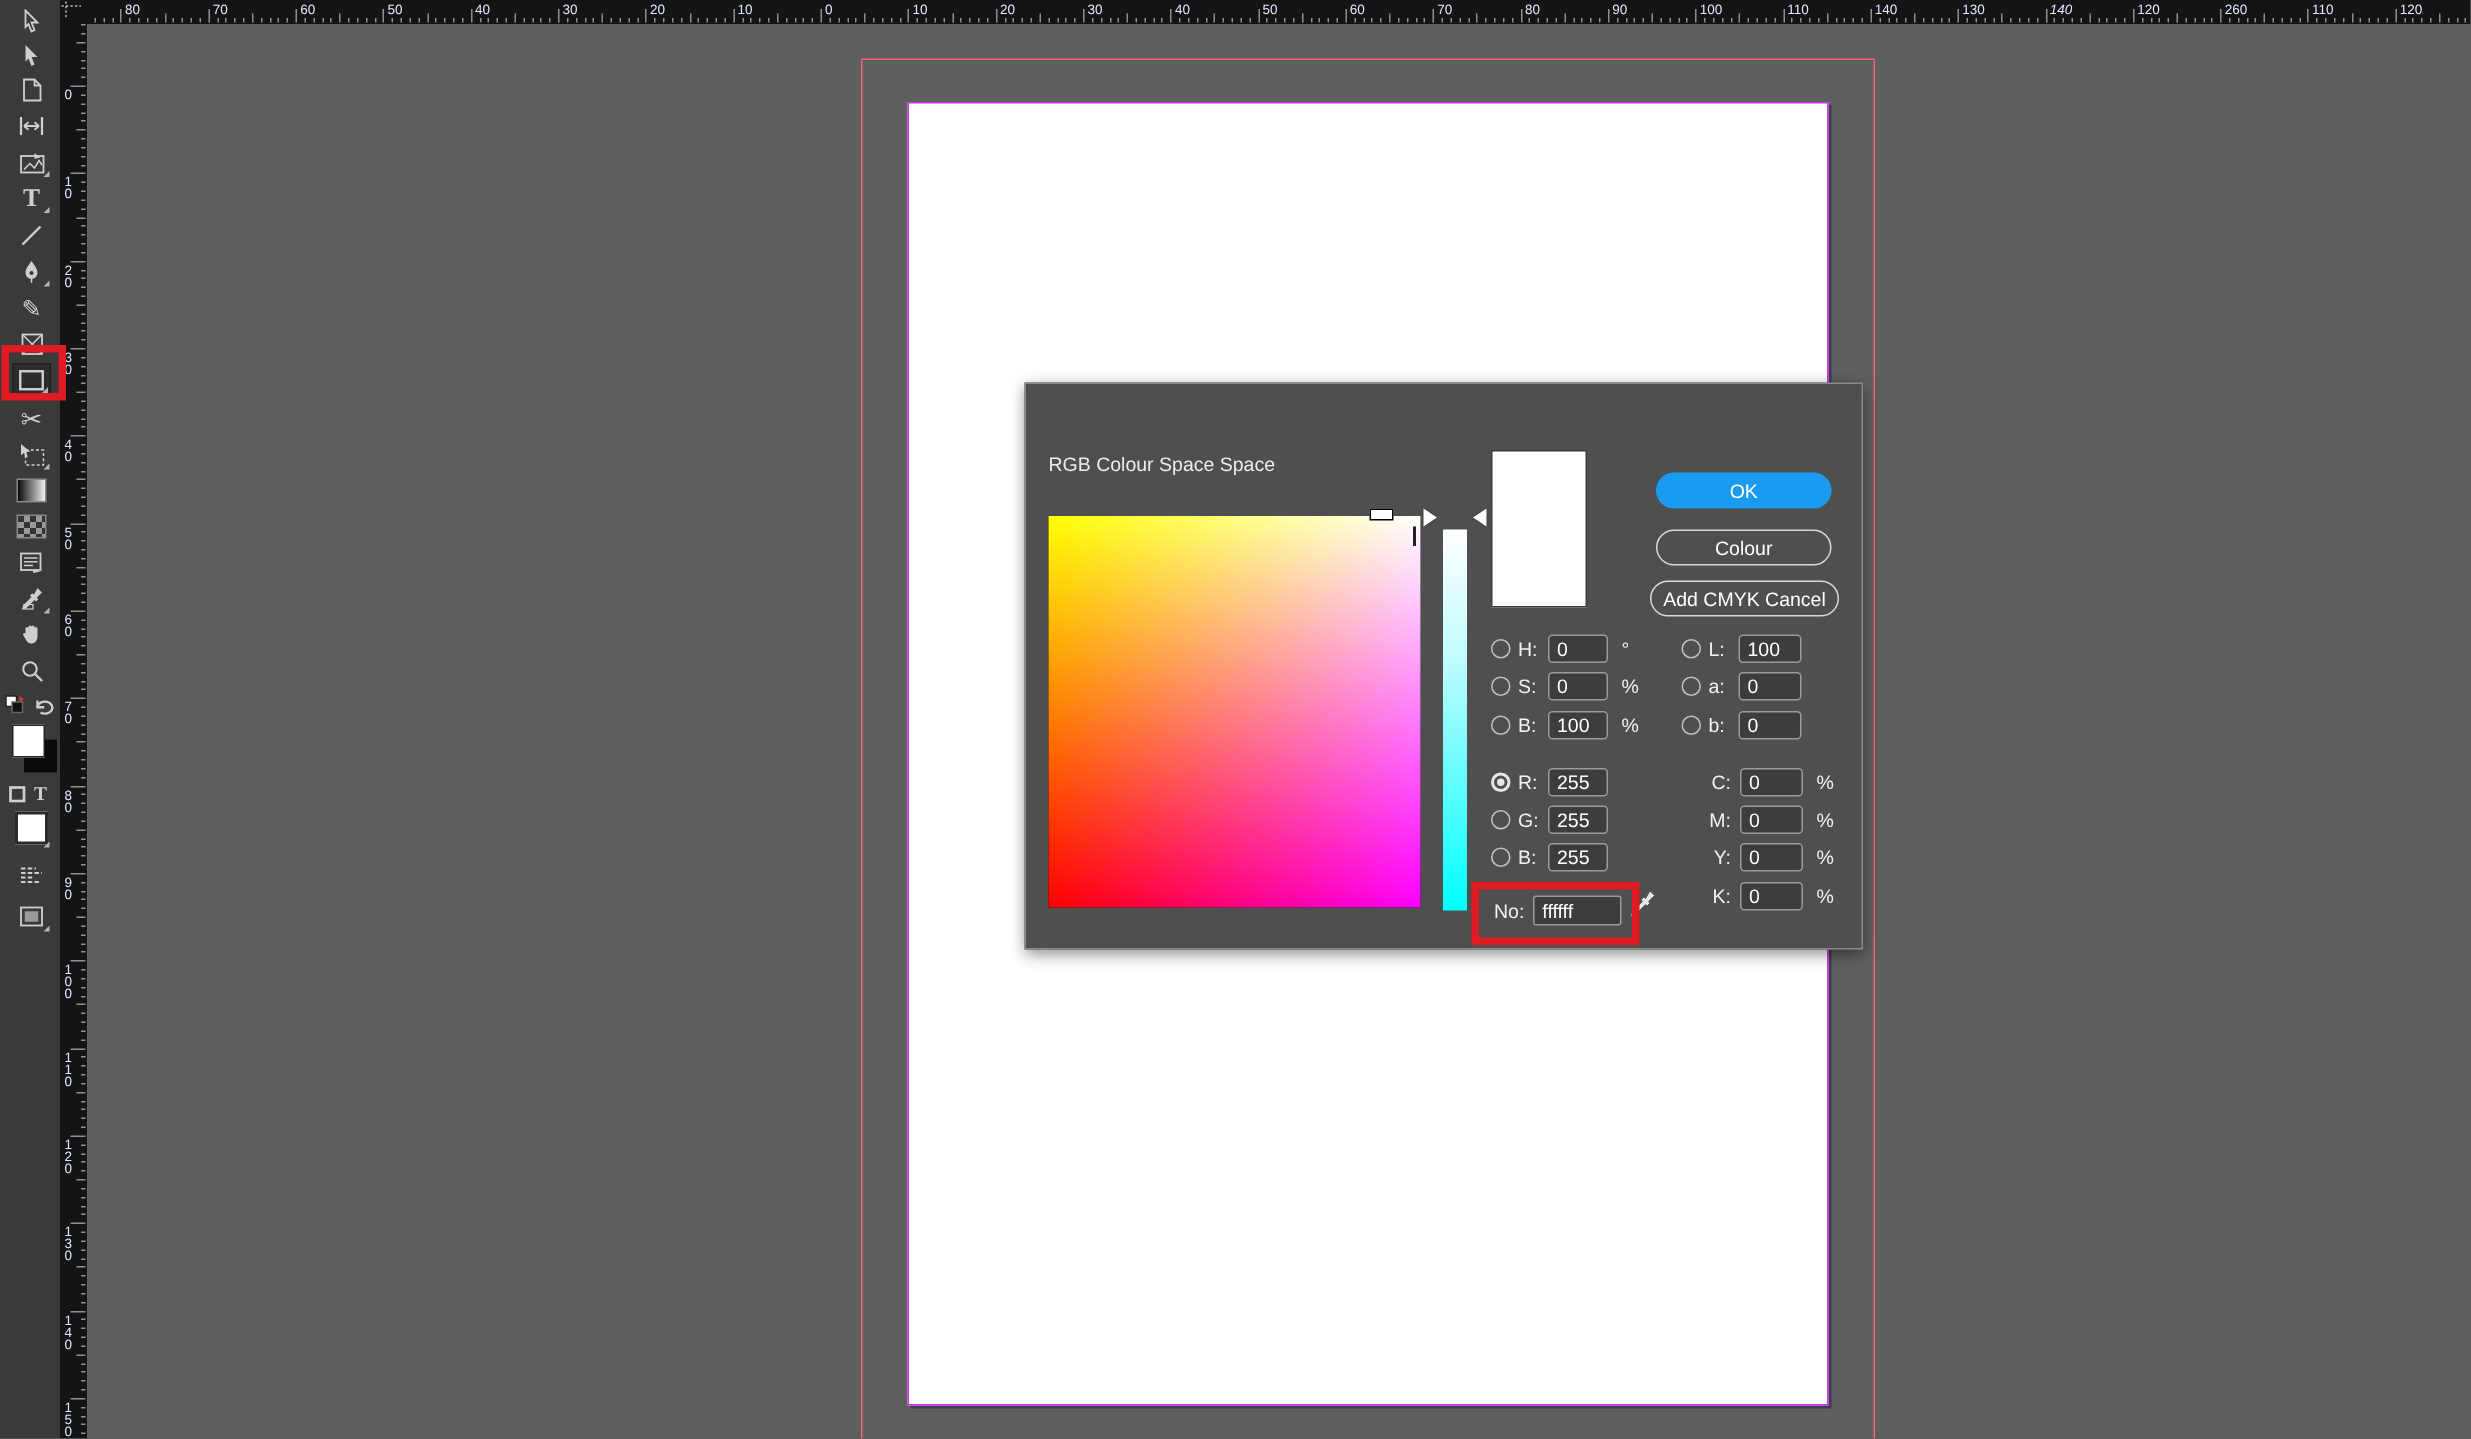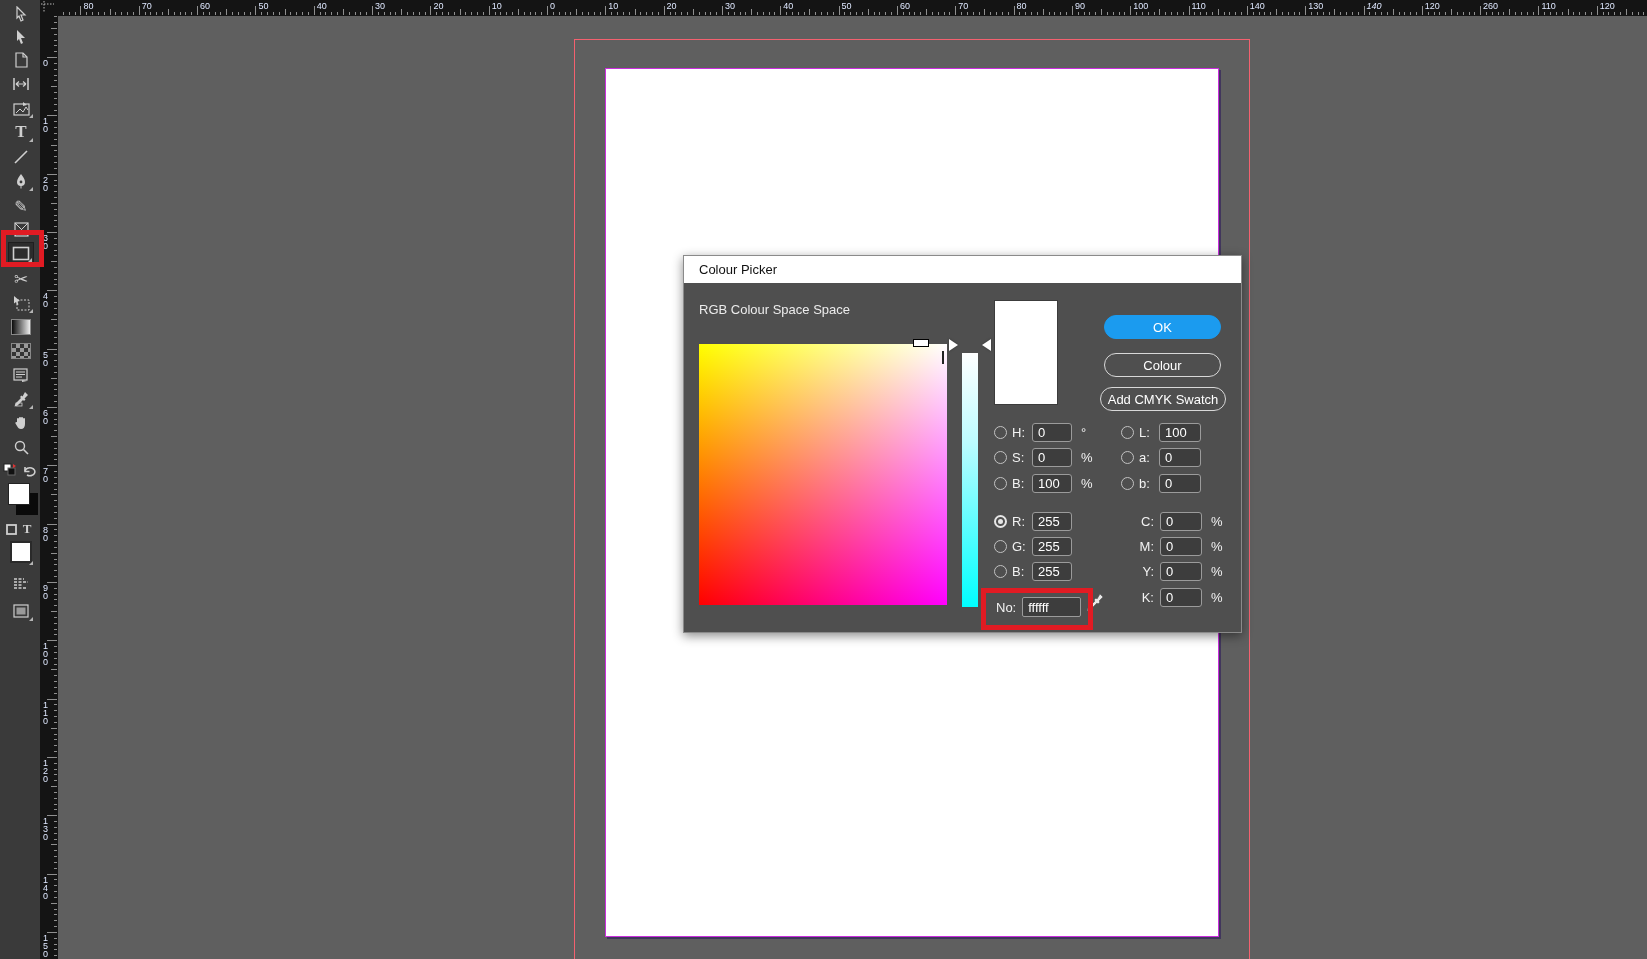--- a/index.html
+++ b/index.html
@@ -823,43 +823,40 @@
         <span style="display:flex;align-items:center;justify-content:center;">
           <svg width="16" height="14" viewBox="0 0 16 14">
             <rect x="1" y="1" width="14" height="12" fill="none" stroke="#cfcfcf" stroke-width="1.2"></rect>
             <rect x="3.5" y="3.5" width="9" height="7" fill="#9a9a9a"></rect>
           </svg>
         </span>
       </div>
     </div>
 
   <div id="dialog">
-    <div id="dialog-title">
-      <span>Colour Picker</span>
-    </div>
     <div id="space-label">RGB Colour Space Space</div>
 
     <div id="gradient-square"></div>
     <div id="grad-cursor"></div>
     <div id="grad-cursor-line"></div>
 
     <div id="hue-slider"></div>
     <div id="slider-arrow-left" class="slider-arrow"></div>
     <div id="slider-arrow-right" class="slider-arrow"></div>
 
     <div id="preview-swatch" style="background: rgb(255, 255, 255);"></div>
 
     <div id="ok-btn" class="dlg-btn">
       <span>OK</span>
     </div>
     <div id="cancel-btn" class="dlg-btn">
       <span>Colour</span>
     </div>
     <div id="addcmyk-btn" class="dlg-btn">
-      <span>Add CMYK Swatch</span>
+      <span>Add CMYK Cancel</span>
     </div>
 
     <div id="rows-host">
         <div class="crow" style="left: 310px; top: 166px;">
           <span class="radio"></span>
           <span class="rlabel">H:</span>
           <input class="cfield w40" value="0" readonly="" style="">
           <span class="unit">°</span>
         </div>
         <div class="crow" style="left: 310px; top: 191px;">

